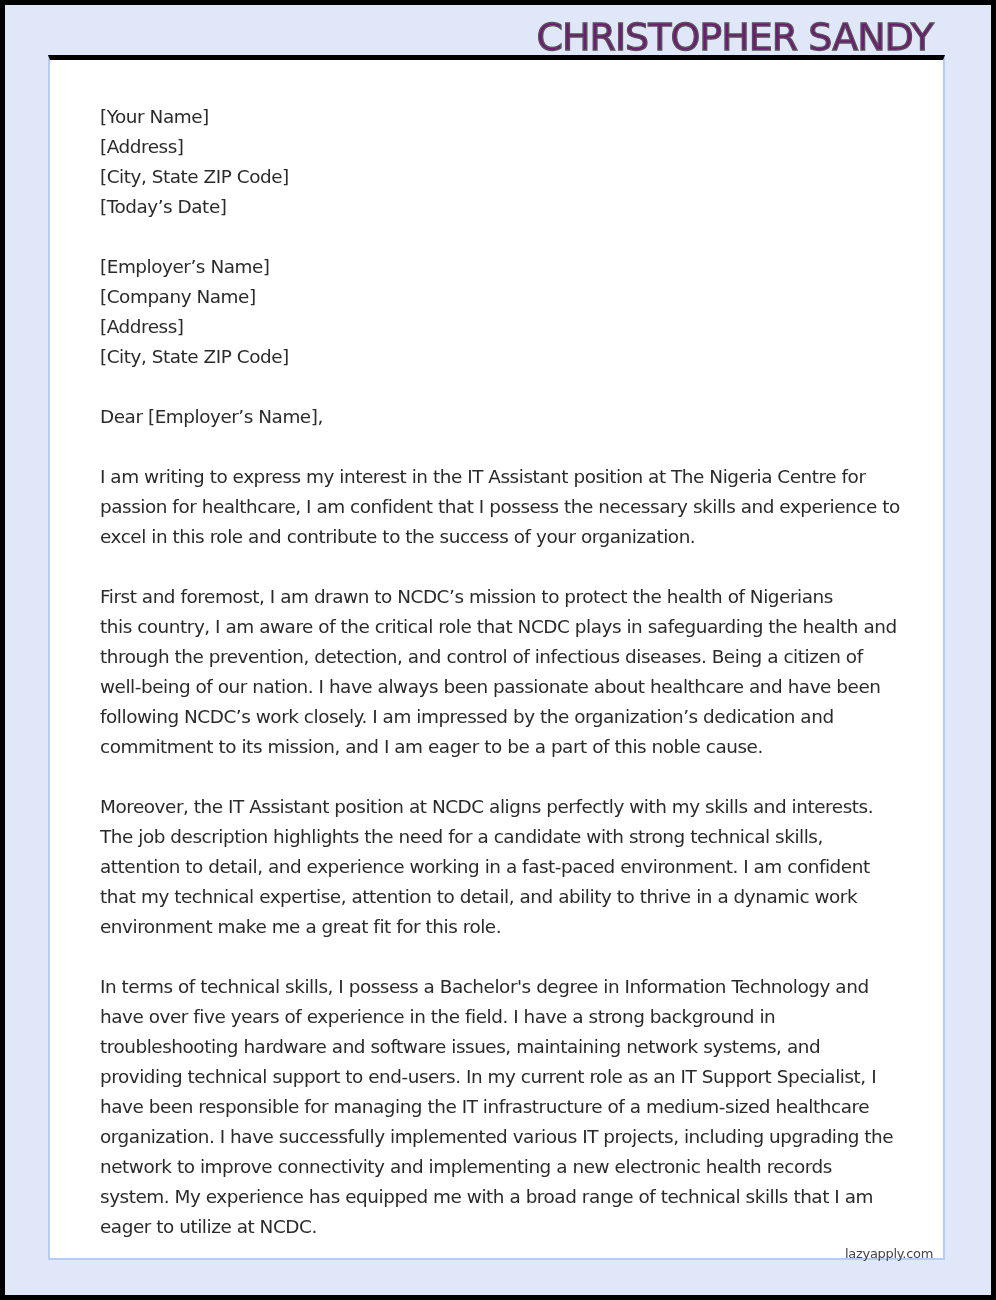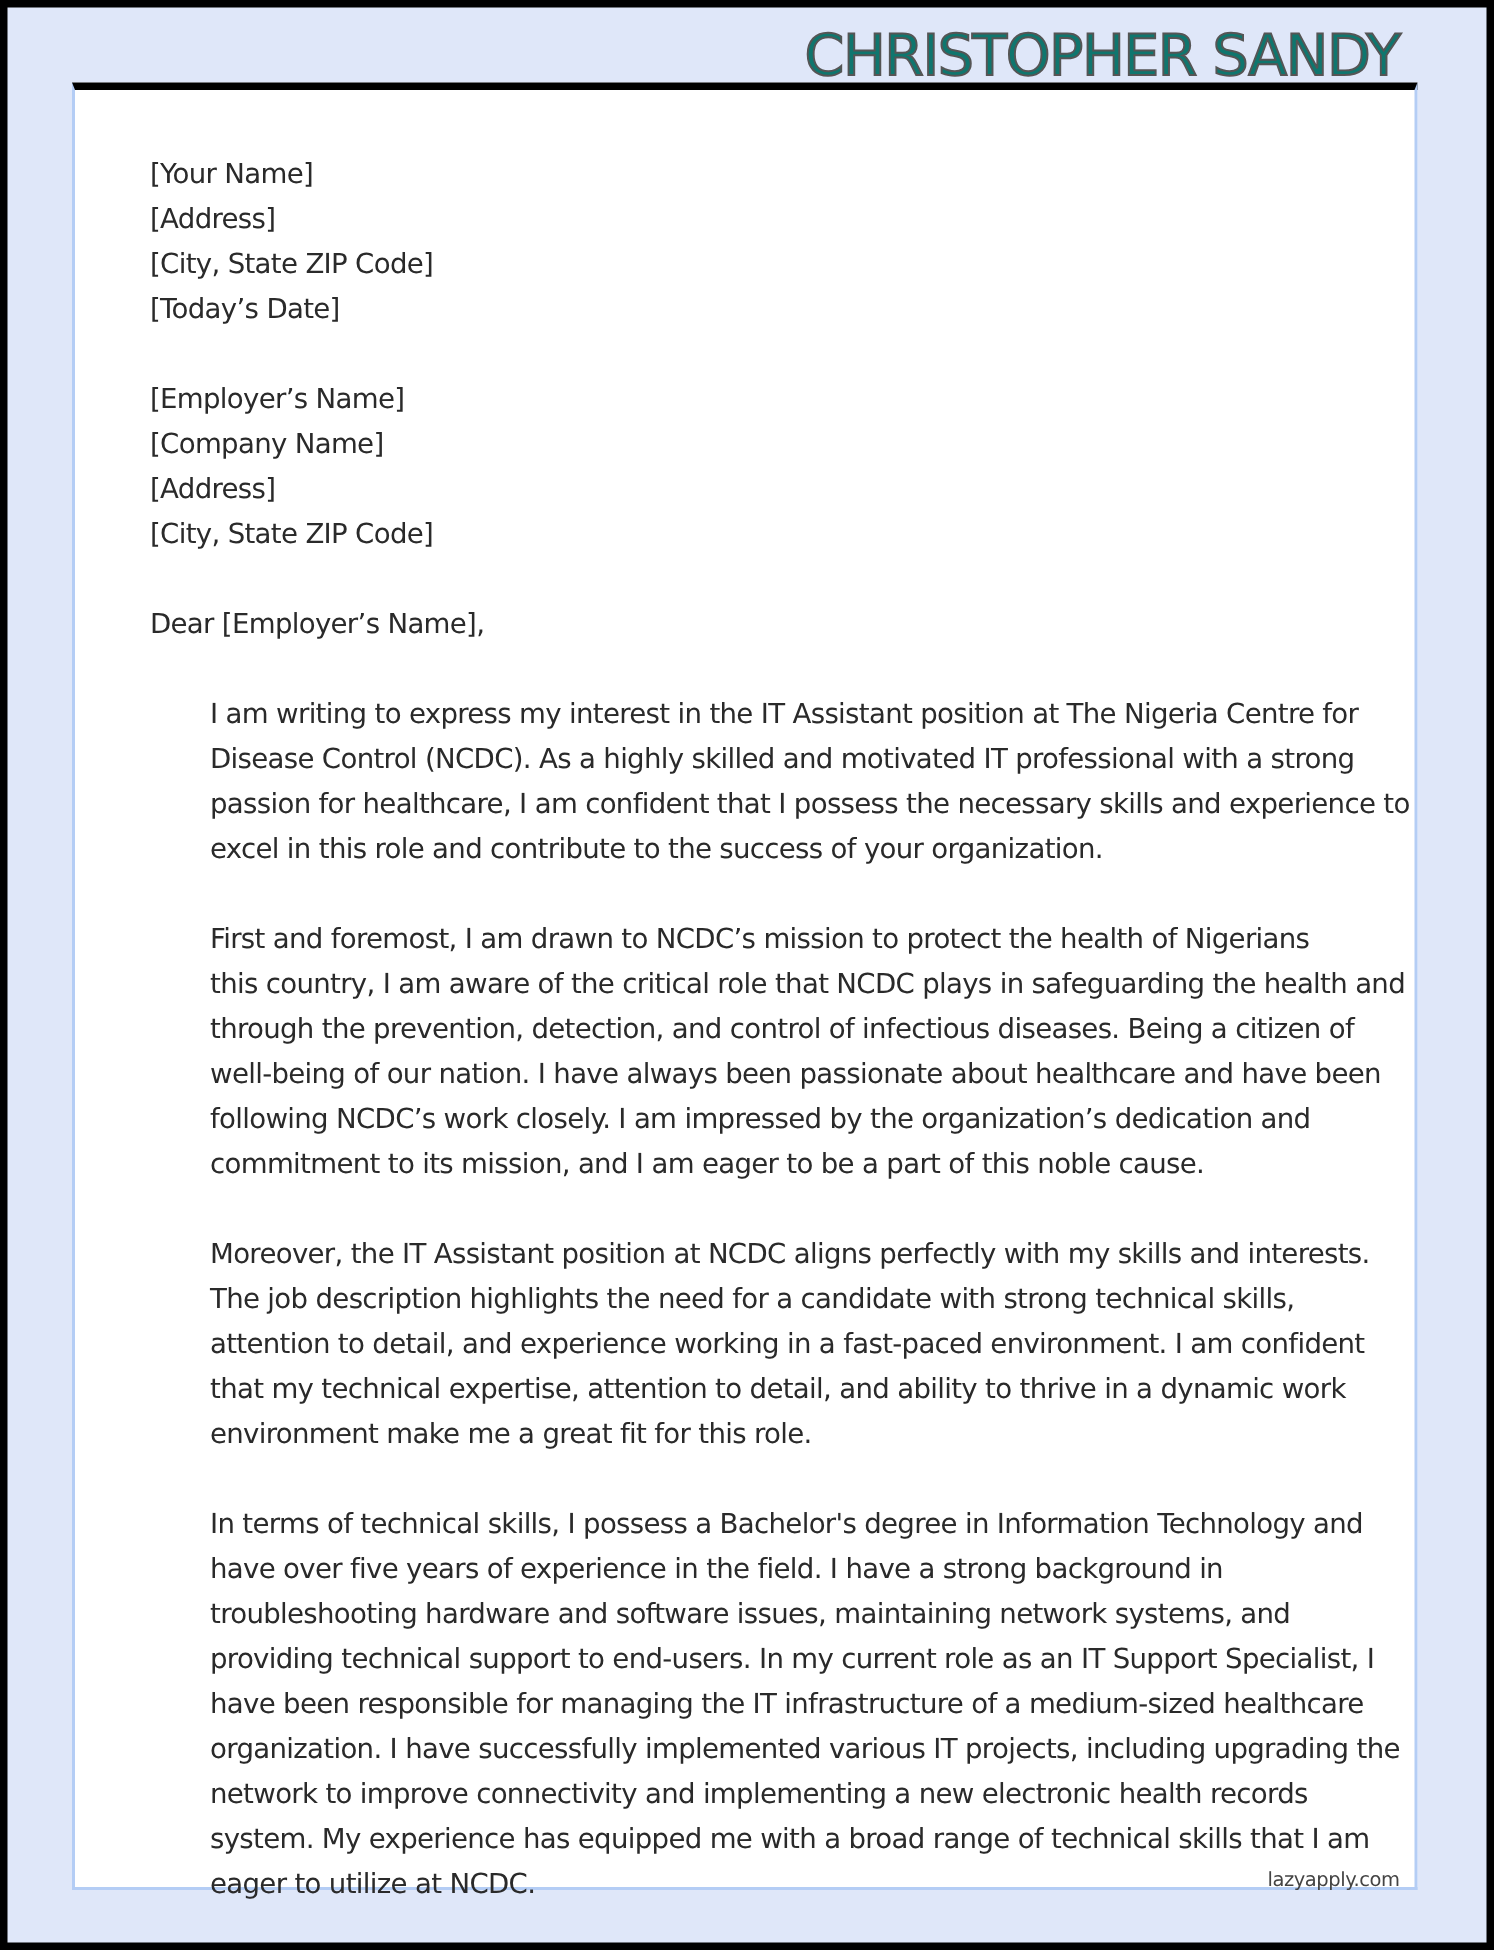--- a/index.html
+++ b/index.html
@@ -11,21 +11,21 @@
   .frame {
     position: absolute; left: 5px; top: 5px;
     width: 986px; height: 1290px;
     background: #dfe7f9;
     overflow: hidden;
   }
   .header-name {
     position: absolute; right: 58px; top: 10px;
     font-family: "DejaVu Sans", sans-serif;
     font-size: 38px; letter-spacing: -1px;
-    color: #0f766e;
+    color: #701a75;
     -webkit-text-stroke: 1.3px #555;
     line-height: 44px;
     white-space: nowrap;
   }
   .page {
     position: absolute; left: 43px; top: 50px;
     width: 897px; height: 1205px;
     background: #ffffff;
     border-top: 5px solid #000;
     border-left: 2px solid #b4cdf5;
@@ -35,21 +35,21 @@
   }
   .content {
     position: absolute; left: 95px; top: 97px;
     width: 810px;
     font-size: 18.4px; line-height: 30px;
     color: #2a2a2a;
     letter-spacing: -0.45px;
   }
   .line { display: block; white-space: nowrap; }
   .blank { display: block; height: 30px; }
-  .para { display: block; margin-left: 40px; }
+  .para { display: block; }
   .para .line { white-space: nowrap; }
   .watermark {
     position: absolute; left: 840px; top: 1241px;
     font-size: 13px; color: #444; letter-spacing: -0.3px;
   }
 </style>
 </head>
 <body>
 
 <div class="frame">
@@ -72,21 +72,20 @@
       <span class="line">[Address]</span>
       <span class="line">[City, State ZIP Code]</span>
     </div>
     <span class="blank"></span>
 
     <span class="line">Dear [Employer’s Name],</span>
     <span class="blank"></span>
 
     <div class="para">
       <span class="line">I am writing to express my interest in the IT Assistant position at The Nigeria Centre for</span>
-      <span class="line">Disease Control (NCDC). As a highly skilled and motivated IT professional with a strong</span>
       <span class="line">passion for healthcare, I am confident that I possess the necessary skills and experience to</span>
       <span class="line">excel in this role and contribute to the success of your organization.</span>
     </div>
     <span class="blank"></span>
 
     <div class="para">
       <span class="line">First and foremost, I am drawn to NCDC’s mission to protect the health of Nigerians</span>
       <span class="line">this country, I am aware of the critical role that NCDC plays in safeguarding the health and</span>
       <span class="line">through the prevention, detection, and control of infectious diseases. Being a citizen of</span>
       <span class="line">well-being of our nation. I have always been passionate about healthcare and have been</span>

